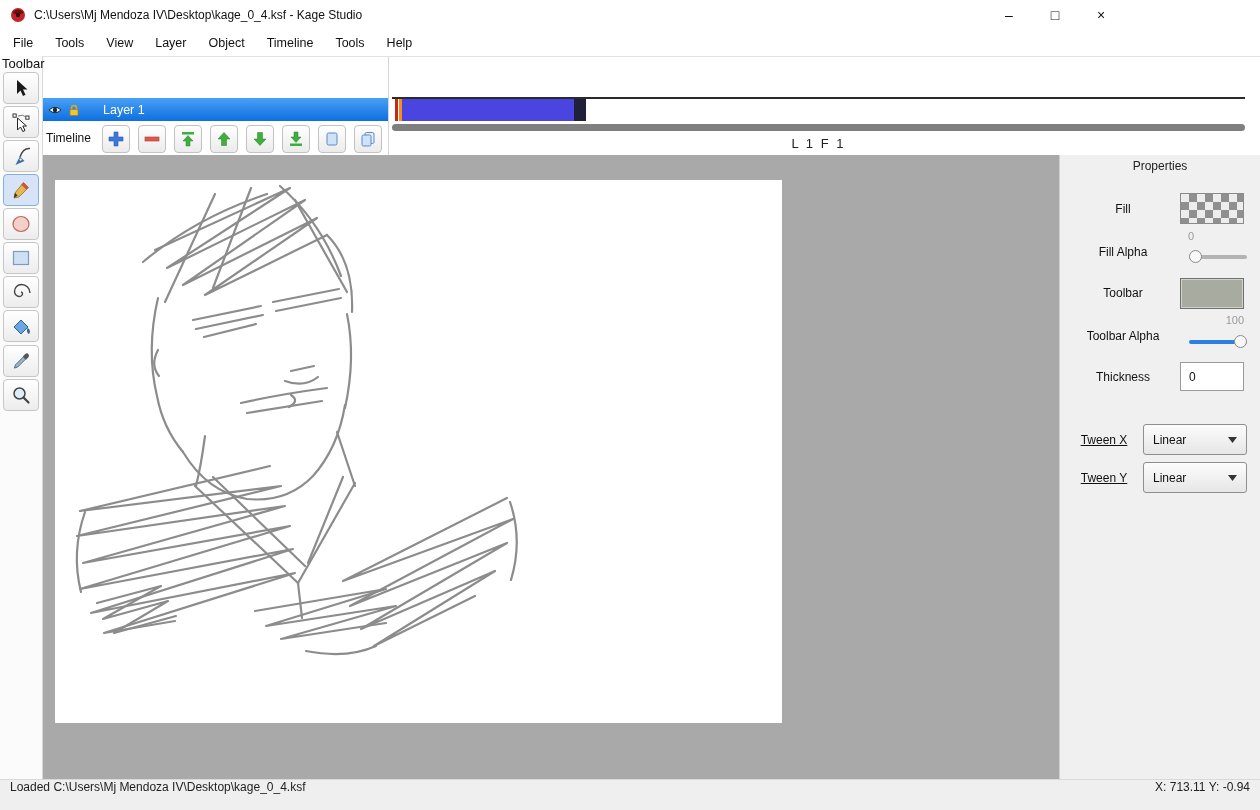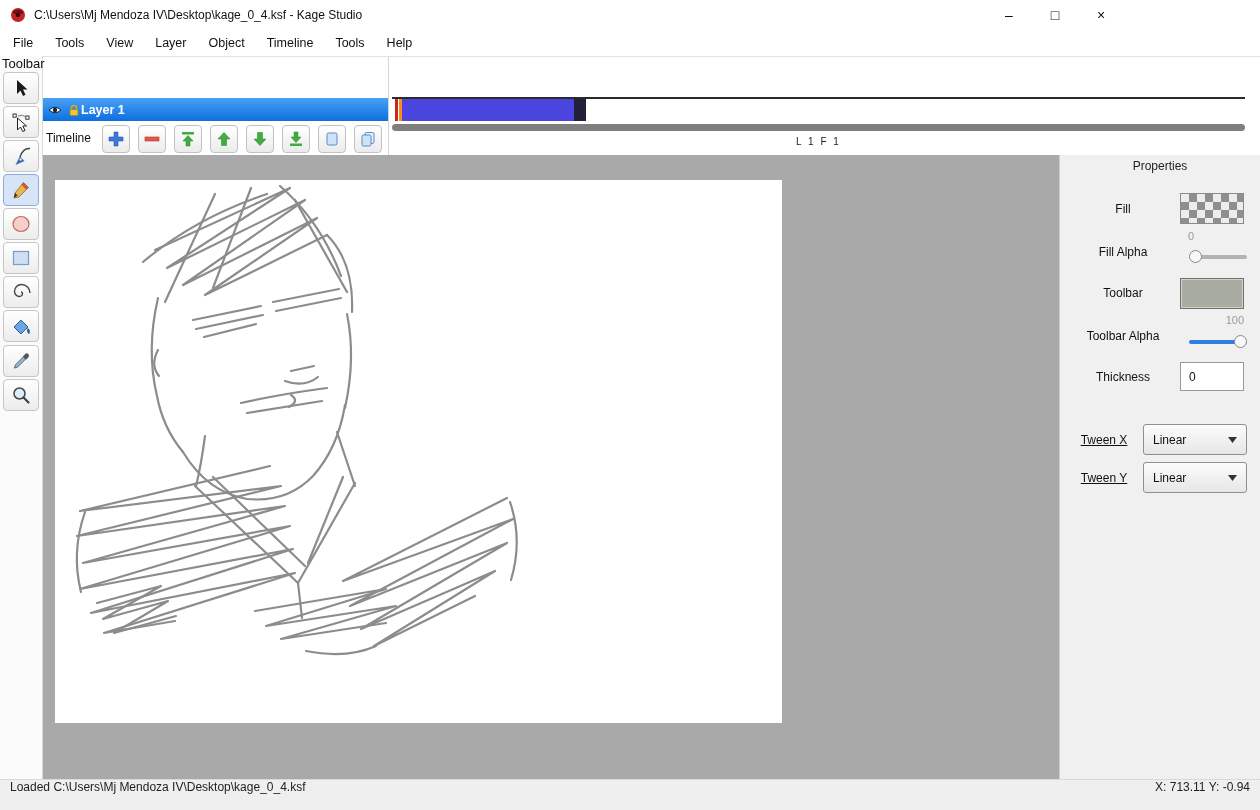--- a/index.html
+++ b/index.html
@@ -15,30 +15,30 @@
 
   
   .menubar { position:absolute; left:0; top:30px; width:1260px; height:26px; background:#fff; display:flex; align-items:center; padding-left:2px; }
   .menu-item { padding:4px 11px; font-size:12.5px; color:#111; }
 
   
   .top-panel { position:absolute; left:0; top:56px; width:1260px; height:99px; background:#fff; border-top:1px solid #e2e2e2; }
   .panel-divider { position:absolute; left:388px; top:0; width:1px; height:99px; background:#d5d5d5; }
   .layer-row { position:absolute; left:43px; top:41px; width:345px; height:23px; background:linear-gradient(#49a0f5,#0d6fe0); display:flex; align-items:center; color:#fff; }
   .layer-row .icon { margin-left:5px; display:flex; }
-  .layer-name { font-weight:bold; font-size:12.5px; }
+  .layer-name { margin-left:22px; font-weight:normal; font-size:12.5px; }
   .frames-topline { position:absolute; left:392px; top:40px; width:853px; height:2px; background:#2a2a2a; }
   .frame-bar { position:absolute; left:394px; top:42px; width:192px; height:22px; display:flex; background:#fff; }
   .stripe-red { width:3px; background:#c22a1a; }
   .stripe-gap { width:1px; background:#fff; }
   .stripe-orange { width:3px; background:#ff8b1a; }
   .frame-fill { flex:1; background:#4b45e0; }
   .frame-marker { width:12px; background:#20203a; }
   .h-scrollbar { position:absolute; left:392px; top:67px; width:853px; height:7px; background:#7f7f7f; border-radius:4px; }
-  .frame-pos { position:absolute; left:392px; top:79px; width:853px; text-align:center; font-size:10px; letter-spacing:2px; color:#222; }
+  .frame-pos { position:absolute; left:392px; top:79px; width:853px; text-align:center; font-size:13px; letter-spacing:2px; color:#222; }
   .timeline-label { position:absolute; left:46px; top:74px; font-size:12px; color:#111; }
   .tl-btn { position:absolute; top:68px; width:28px; height:28px; border:1px solid #c2c2c2; border-radius:4px; background:linear-gradient(#ffffff,#ebebeb); display:flex; align-items:center; justify-content:center; }
 
   
   .tool-col { position:absolute; left:0; top:56px; width:43px; height:723px; background:#fbfbfb; border-right:1px solid #d8d8d8; }
   .tool-col-label { position:absolute; left:2px; top:0px; font-size:13px; white-space:nowrap; color:#111; }
   .tool-btn { position:absolute; left:3px; width:36px; height:32px; border:1px solid #c6c6c6; border-radius:4px; background:linear-gradient(#ffffff,#ececec); display:flex; align-items:center; justify-content:center; }
   .tool-btn.active { background:#d7e4f7; border-color:#89aede; }
 
   

